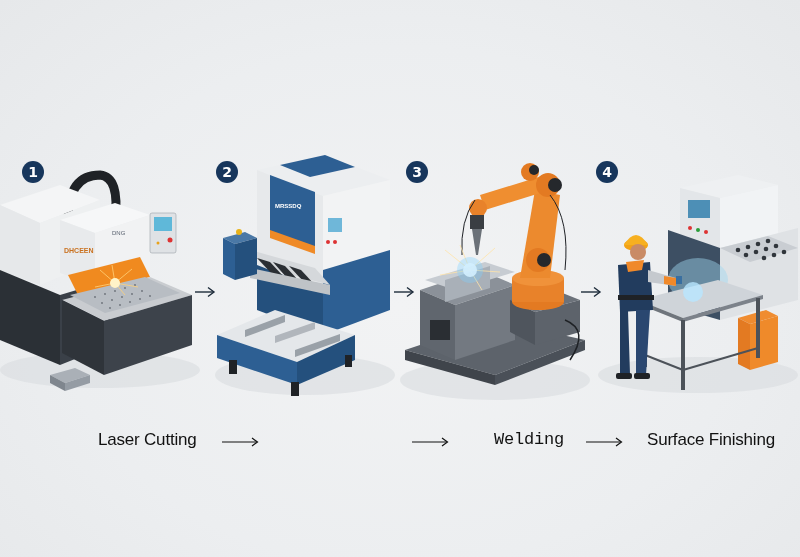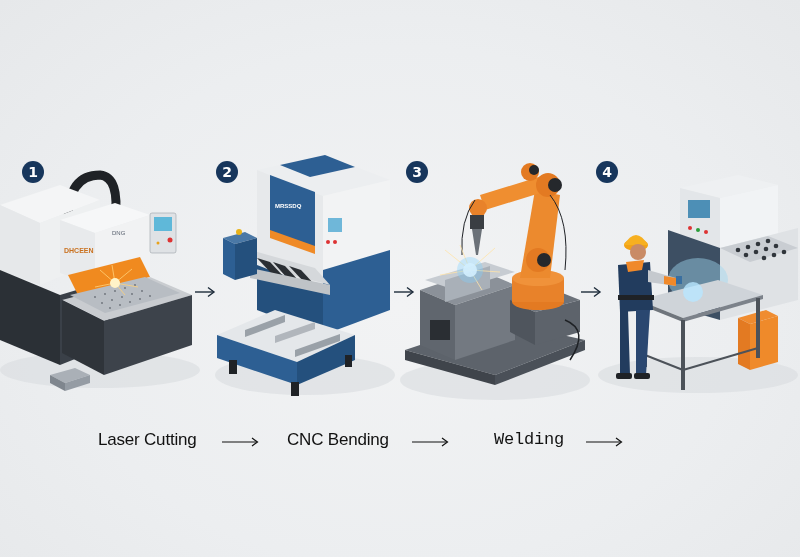--- a/index.html
+++ b/index.html
@@ -279,24 +279,24 @@
     <rect x="18" y="203" width="16" height="6" rx="2" fill="#1f2226"></rect>
     <rect x="36" y="203" width="16" height="6" rx="2" fill="#1f2226"></rect>
   </svg>
 
   <div class="labels">
     <span class="label" style="left: 56px;">Laser Cutting</span>
     <svg class="label-arrow" style="left: 179px;" width="38" height="12" viewBox="0 0 38 12">
       <line x1="1" y1="6" x2="36" y2="6" stroke="#111" stroke-width="1.2"></line>
       <polyline points="31,2 36.5,6 31,10" fill="none" stroke="#111" stroke-width="1.2"></polyline>
     </svg>
-    <span class="label" style="left: 245px;">CNC Bending</span>
     <svg class="label-arrow" style="left: 369px;" width="38" height="12" viewBox="0 0 38 12">
       <line x1="1" y1="6" x2="36" y2="6" stroke="#111" stroke-width="1.2"></line>
       <polyline points="31,2 36.5,6 31,10" fill="none" stroke="#111" stroke-width="1.2"></polyline>
     </svg>
     <span class="label" style="left: 452px; font-family: Liberation Mono, monospace;">Welding</span>
     <svg class="label-arrow" style="left: 543px;" width="38" height="12" viewBox="0 0 38 12">
       <line x1="1" y1="6" x2="36" y2="6" stroke="#111" stroke-width="1.2"></line>
       <polyline points="31,2 36.5,6 31,10" fill="none" stroke="#111" stroke-width="1.2"></polyline>
     </svg>
+    <span class="label" style="left: 605px;">Surface Finishing</span>
   </div>
 </div>
 
 </body></html>

